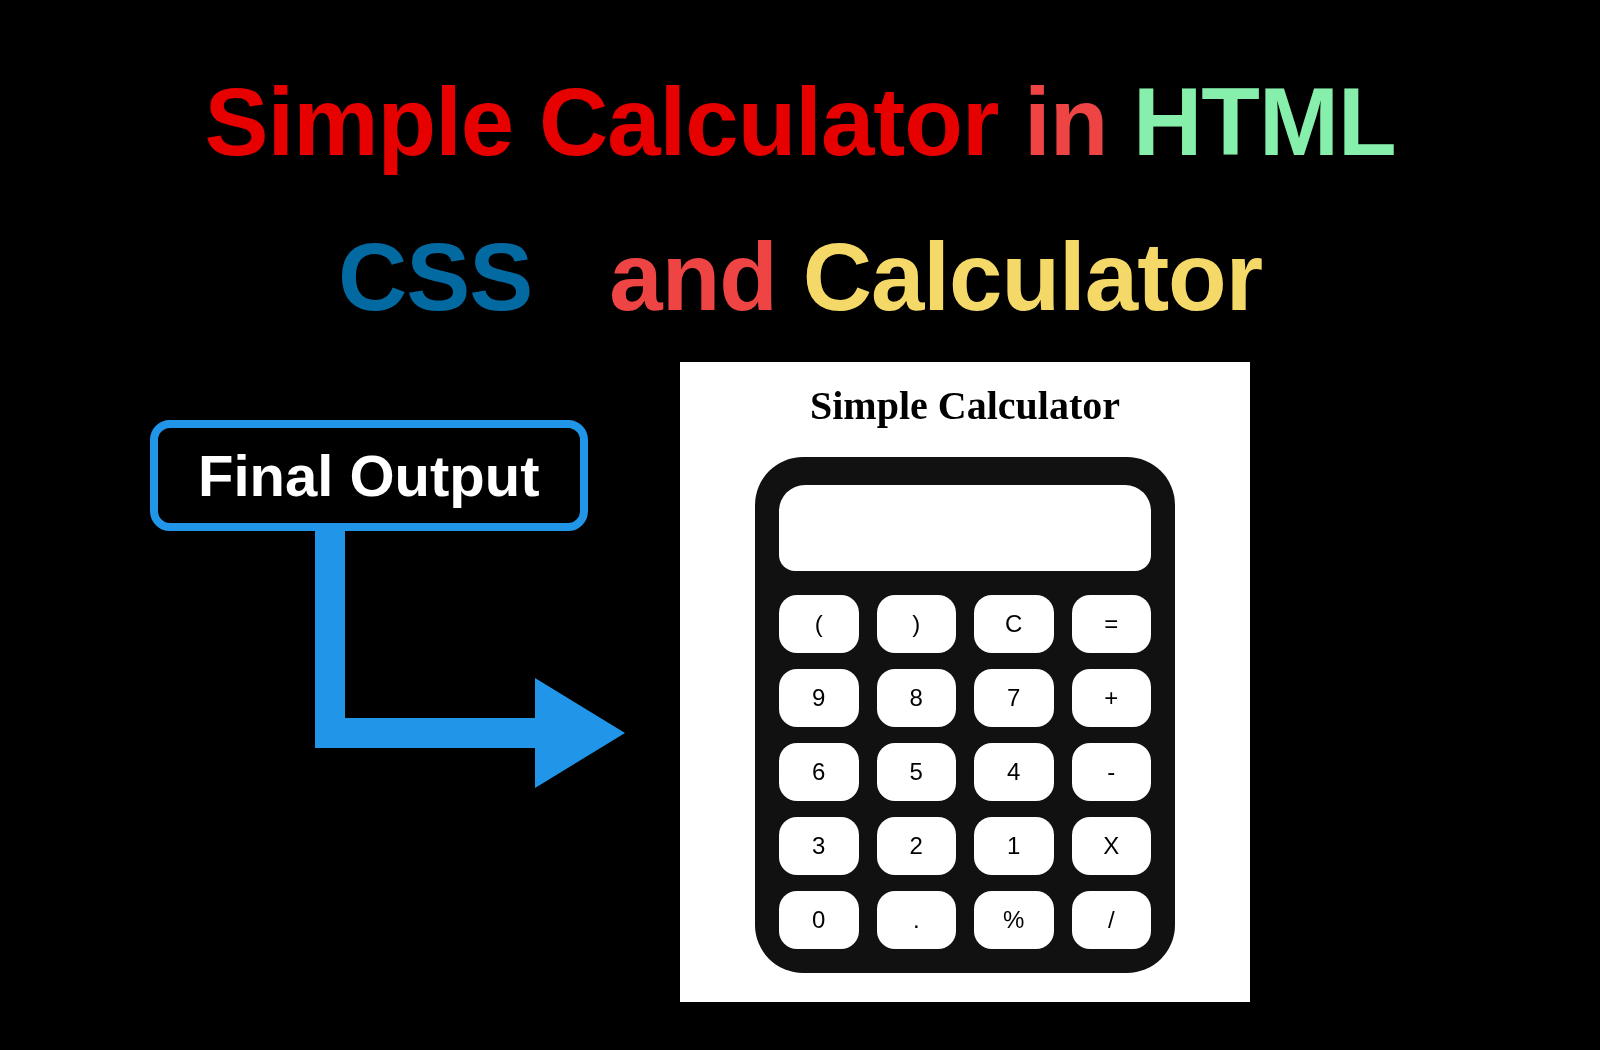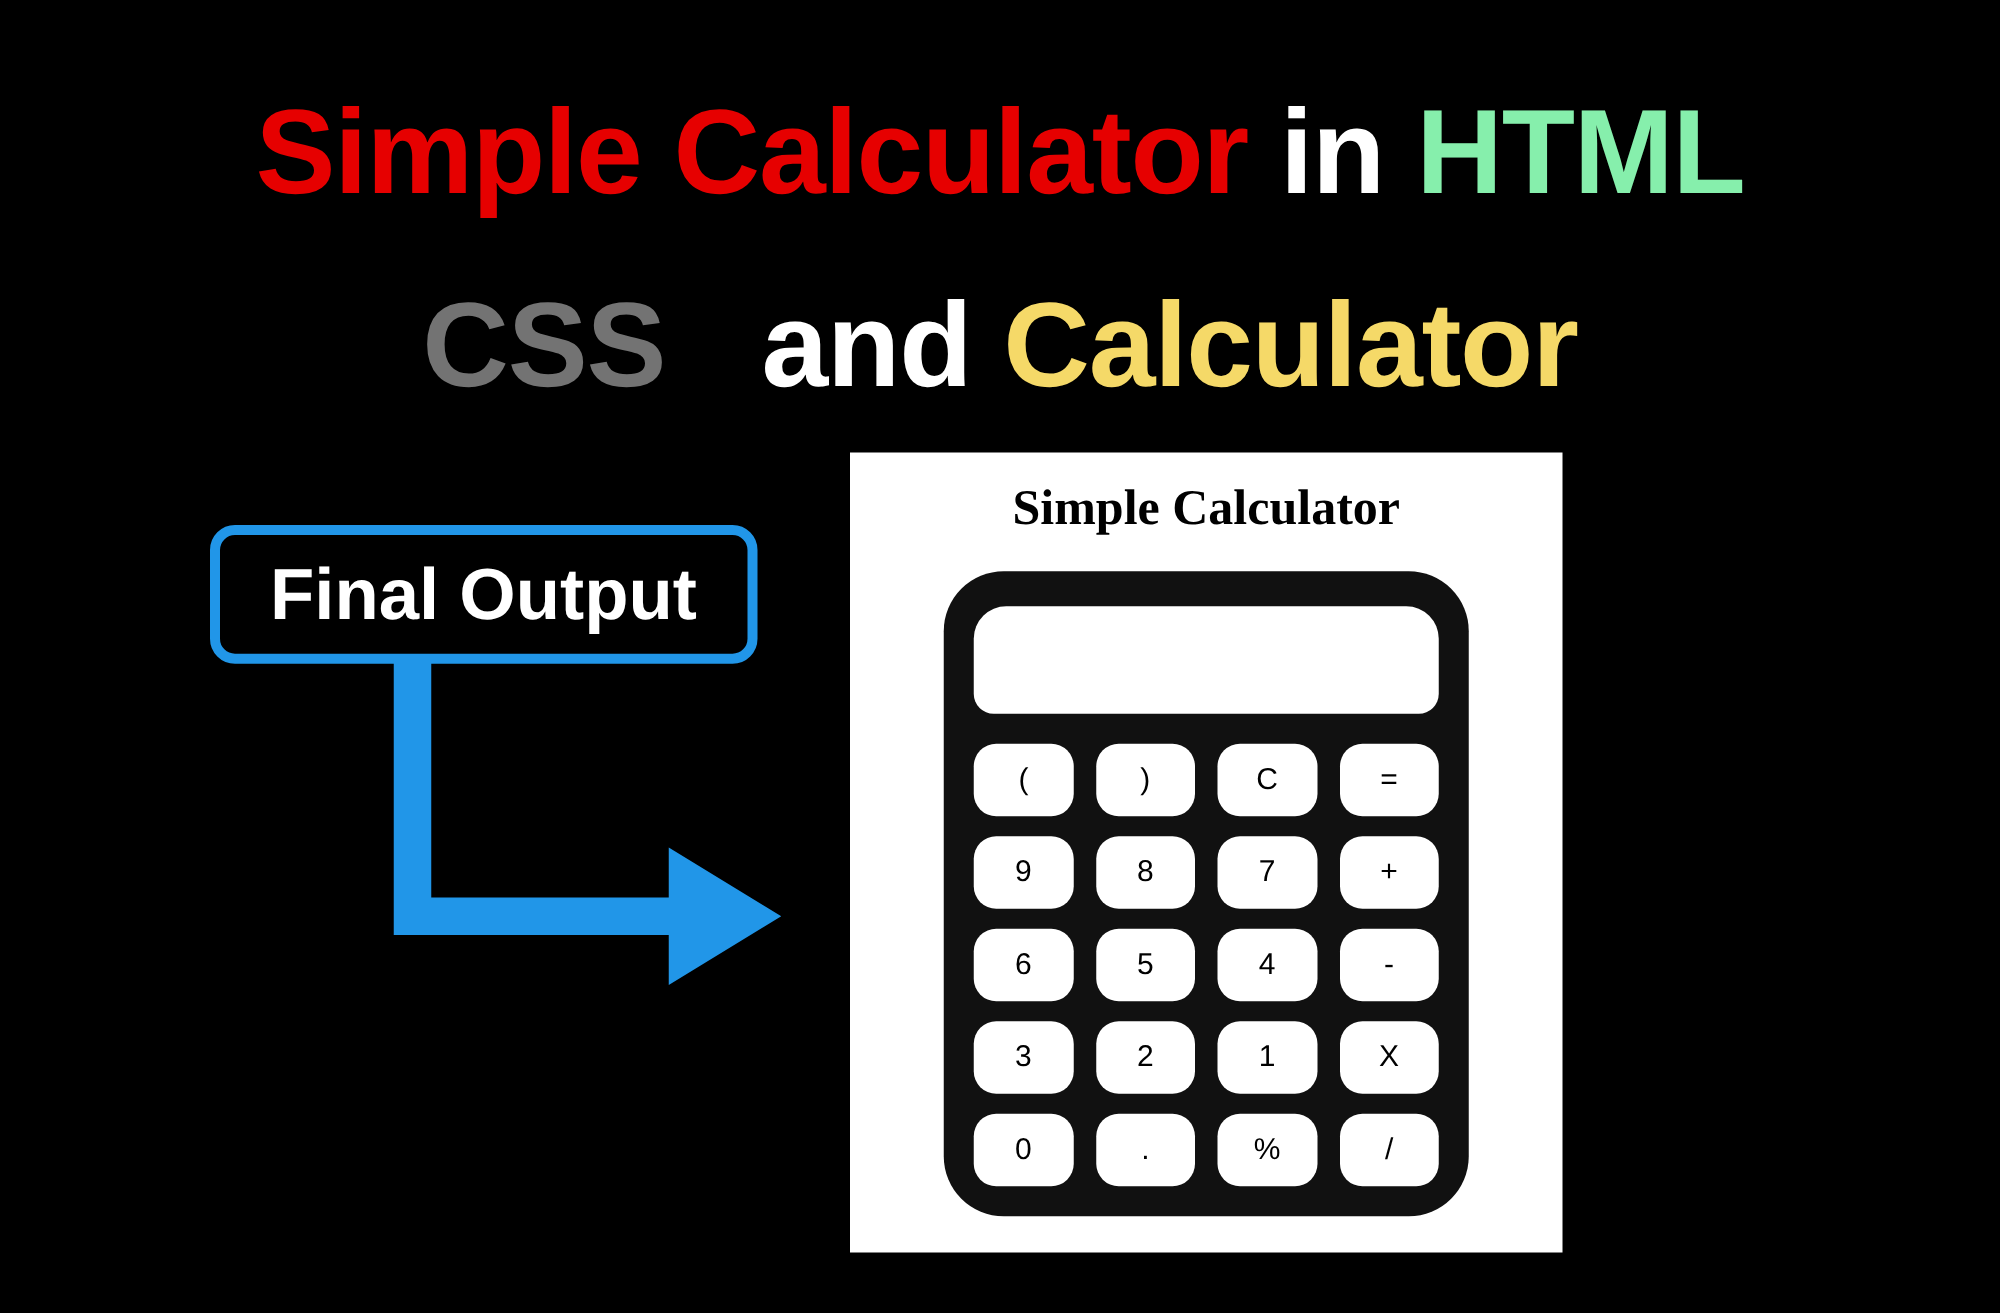--- a/index.html
+++ b/index.html
@@ -22,28 +22,28 @@
     .title-line1, .title-line2 {
       font-size: 96px;
       font-weight: 900;
       line-height: 1.3;
       letter-spacing: -1px;
     }
     .title-line2 {
       margin-top: 30px;
     }
     .w-red { color: #e60000; }
-    .w-white { color: #ffffff; margin-top: 39px; }
+    .w-white { color: #ef4444; margin-top: 39px; }
     .w-green { color: #86efac; }
-    .w-cyan { color: #737373; }
+    .w-cyan { color: #0369a1; }
     .w-gold { color: #f5d968; }
 
     .final-output-box {
       position: absolute;
-      left: 168px;
+      left: 150px;
       top: 420px;
       border: 8px solid #2196e8;
       border-radius: 20px;
       padding: 14px 40px;
       color: #fff;
       font-size: 58px;
       font-weight: 800;
     }
 
     .arrow-container {

